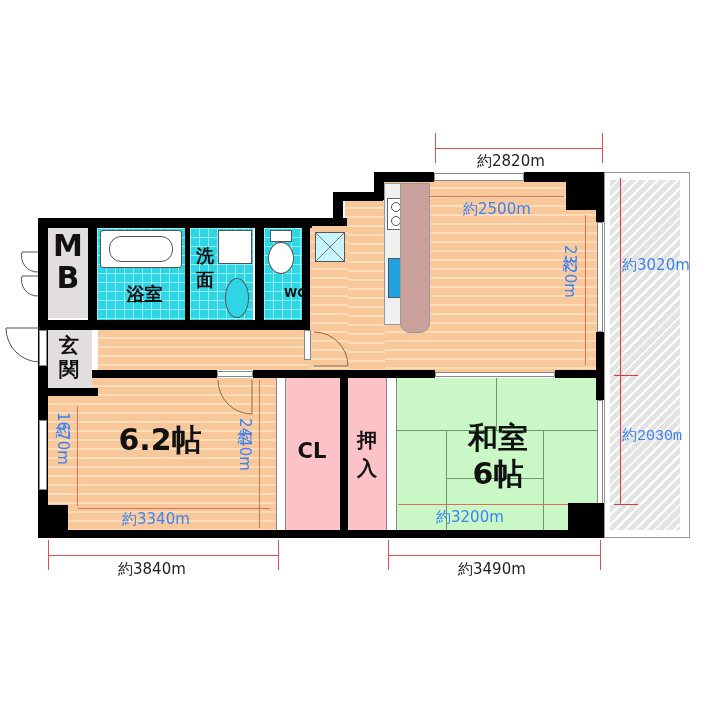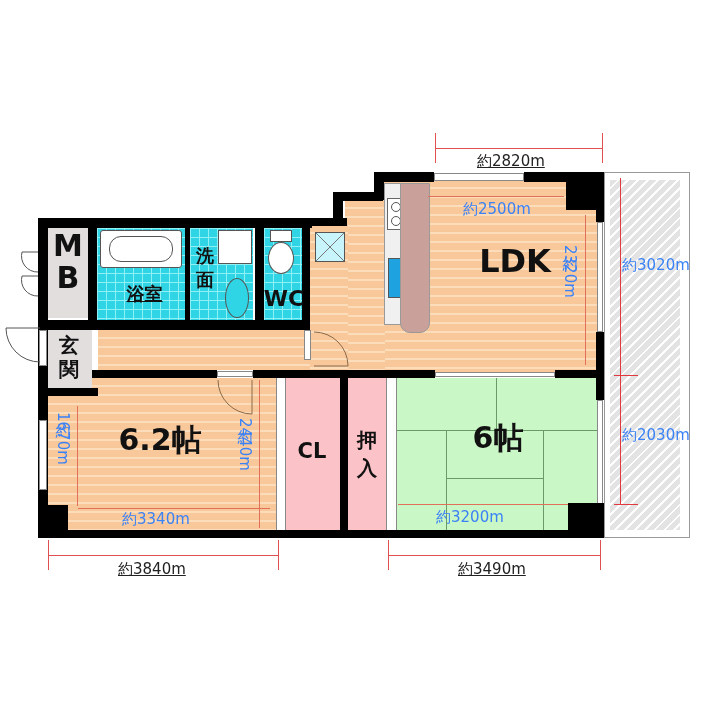--- a/index.html
+++ b/index.html
@@ -12,21 +12,21 @@
           background-image: linear-gradient(#8ff0f6 1px, transparent 1px), linear-gradient(90deg, #8ff0f6 1px, transparent 1px);
           background-size: 9px 9px; }
   .tatami { background: #c9f7c5; }
   .closet { background: #fbc3c7; }
   .gray { background: #e2dedd; }
   .balcony { background-color: #e3e3e3;
              background-image: repeating-linear-gradient(135deg, #e3e3e3 0px, #e3e3e3 5px, #ffffff 5px, #ffffff 7px); }
   .wall { background: #000; }
   .lbl { color: #111; font-weight: bold; text-align: center; line-height: 1.05; }
   .dim-red { color: #3b82f6; font-size: 15px; white-space: nowrap; }
-  .dim-blk { color: #222; font-size: 15px; white-space: nowrap; text-decoration: underline; }
+  .dim-blk { color: #222; font-size: 15px; white-space: nowrap; }
   .vert { writing-mode: vertical-rl; }
   .rline { background: #e03a40; }
   .bline { background: #e05050; }
   .win { background: #fff; border: 1px solid #888; box-sizing: border-box; }
 </style>
 </head>
 <body>
 
 <div class="abs" style="left:604px;top:172px;width:84px;height:364px;border:1px solid #999;background:#fff;"></div>
 <div class="abs balcony" style="left:610px;top:180px;width:70px;height:350px;"></div>
@@ -167,33 +167,33 @@
 </div>
 <div class="abs lbl" style="left:48px;top:333px;width:42px;font-size:20px;line-height:1.2;">
   <div>玄</div>
   <div>関</div>
 </div>
 <div class="abs lbl" style="left:112px;top:285px;width:65px;font-size:18px;text-decoration:underline;">浴室</div>
 <div class="abs lbl" style="left:190px;top:244px;width:30px;font-size:18px;line-height:1.35;">
   <div>洗</div>
   <div>面</div>
 </div>
-<div class="abs lbl" style="left:262px;top:287px;width:44px;font-size:22px;">WC</div>
+<div class="abs lbl" style="left:262px;top:287px;width:44px;font-size:12px;text-align:right;">WC</div>
 <div class="abs lbl" style="left:455px;top:243px;width:120px;font-size:32px;line-height:1.15;">
-  <div>LDK</div>
 </div>
 <div class="abs lbl" style="left:100px;top:422px;width:120px;font-size:30px;line-height:1.2;">
   <div>6.2帖</div>
 </div>
 <div class="abs lbl" style="left:284px;top:440px;width:56px;font-size:21px;">CL</div>
 <div class="abs lbl" style="left:348px;top:426px;width:38px;font-size:20px;line-height:1.4;">
   <div>押</div>
   <div>入</div>
 </div>
 <div class="abs lbl" style="left:438px;top:420px;width:120px;font-size:30px;line-height:1.2;">
+  <div>和室</div>
   <div>6帖</div>
 </div>
 
 <div class="abs" style="left:428px;top:196px;width:136px;height:1px;background:#e0705a;"></div>
 <div class="abs dim-red" style="left:463px;top:200px;">約2500m</div>
 
 <div class="abs" style="left:585px;top:215px;width:1px;height:150px;background:#e0705a;"></div>
 <div class="abs dim-red vert" style="left:560px;top:245px;">約2320m</div>
 
 <div class="abs" style="left:78px;top:508px;width:192px;height:1px;background:#e0705a;"></div>
@@ -210,21 +210,21 @@
 
 <div class="abs bline" style="left:435px;top:148px;width:168px;height:1px;"></div>
 <div class="abs bline" style="left:435px;top:133px;width:1px;height:30px;"></div>
 <div class="abs bline" style="left:602px;top:133px;width:1px;height:30px;"></div>
 <div class="abs dim-blk" style="left:477px;top:152px;">約2820m</div>
 
 <div class="abs rline" style="left:620px;top:178px;width:1px;height:327px;"></div>
 <div class="abs rline" style="left:614px;top:375px;width:24px;height:1px;"></div>
 <div class="abs rline" style="left:614px;top:504px;width:24px;height:1px;"></div>
 <div class="abs dim-red" style="left:622px;top:256px;">約3020m</div>
-<div class="abs dim-red" style="left:622px;top:426px;">約2030m</div>
+<div class="abs dim-red" style="left:622px;top:426px;font-family:Liberation Mono, monospace;">約2030m</div>
 
 <div class="abs bline" style="left:48px;top:555px;width:230px;height:1px;"></div>
 <div class="abs bline" style="left:48px;top:540px;width:1px;height:30px;"></div>
 <div class="abs bline" style="left:278px;top:540px;width:1px;height:30px;"></div>
 <div class="abs dim-blk" style="left:118px;top:560px;">約3840m</div>
 
 <div class="abs bline" style="left:388px;top:555px;width:212px;height:1px;"></div>
 <div class="abs bline" style="left:388px;top:540px;width:1px;height:30px;"></div>
 <div class="abs bline" style="left:600px;top:540px;width:1px;height:30px;"></div>
 <div class="abs dim-blk" style="left:458px;top:560px;">約3490m</div>

